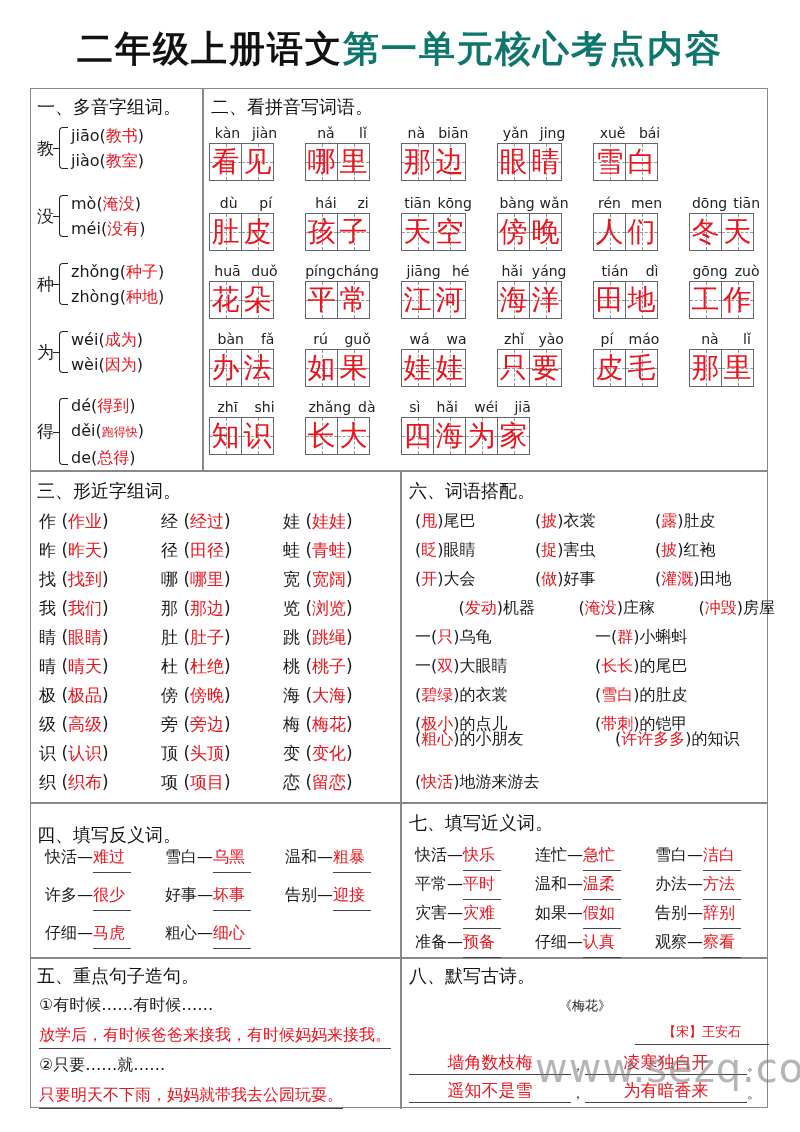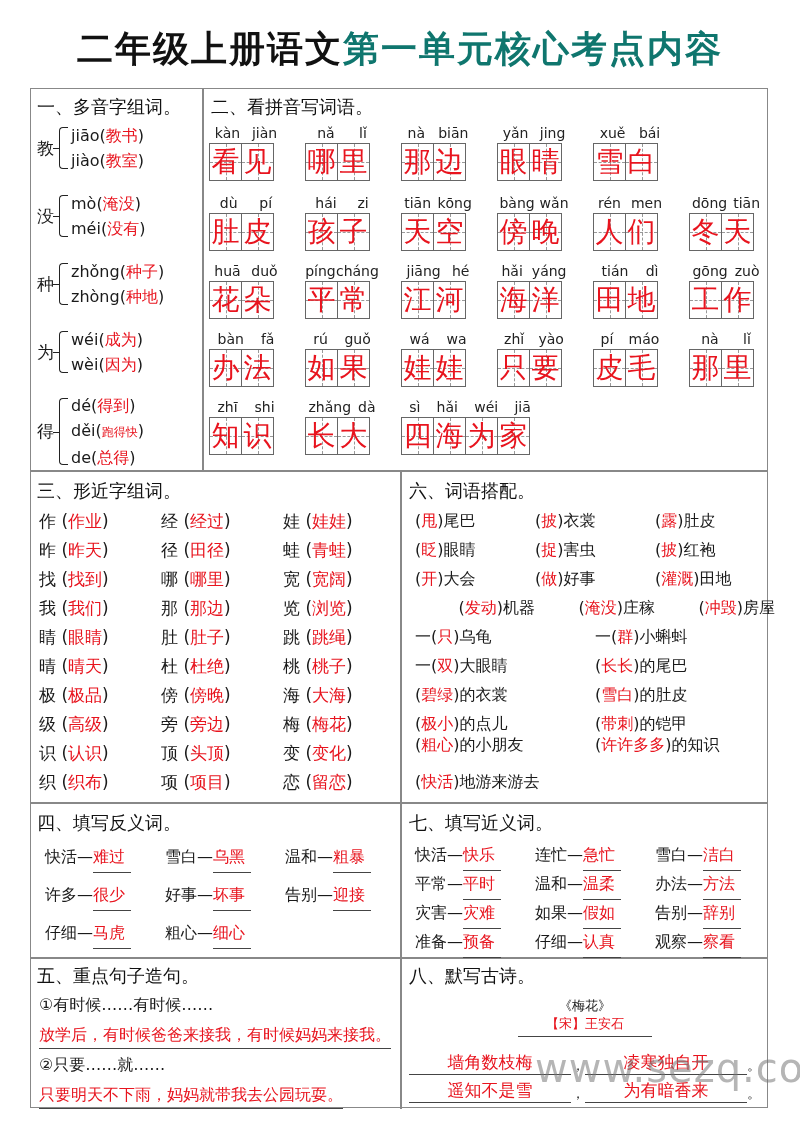--- a/index.html
+++ b/index.html
@@ -595,31 +595,31 @@
         <span class="col-item2"><span>(</span><span class="red">长长</span><span>)的尾巴</span></span>
       </div>
       <div class="col-row" style="top: 210px;">
         <span class="col-item2"><span>(</span><span class="red">碧绿</span><span>)的衣裳</span></span>
         <span class="col-item2"><span>(</span><span class="red">雪白</span><span>)的肚皮</span></span>
       </div>
       <div class="col-row" style="top: 239px;">
         <span class="col-item2"><span>(</span><span class="red">极小</span><span>)的点儿</span></span>
         <span class="col-item2"><span>(</span><span class="red">带刺</span><span>)的铠甲</span></span>
       </div>
-      <div class="col-row" style="top: 260px;">
+      <div class="col-row" style="top: 254px; gap: 20px;">
         <span class="col-item2"><span>(</span><span class="red">粗心</span><span>)的小朋友</span></span>
         <span class="col-item2"><span>(</span><span class="red">许许多多</span><span>)的知识</span></span>
       </div>
       <div class="col-row" style="top: 297px;">
         <span class="col-item2"><span>(</span><span class="red">快活</span><span>)地游来游去</span></span>
       </div>
     </div>
 
   <div class="sec" id="s4" style="left:0; top:714px; width:369px; height:154px;">
-    <div class="sec-title" style="position:absolute; left:6px; top:8px;text-align:right;">四、填写反义词。</div>
+    <div class="sec-title" style="position:absolute; left:6px; top:20px;text-align:right;">四、填写反义词。</div>
   <div class="ant-row" style="top: 40px;">
         <span class="ant-item"><span>快活—</span><span class="red fill">难过</span></span>
         <span class="ant-item"><span>雪白—</span><span class="red fill">乌黑</span></span>
         <span class="ant-item"><span>温和—</span><span class="red fill">粗暴</span></span>
       </div>
       <div class="ant-row" style="top: 78px;">
         <span class="ant-item"><span>许多—</span><span class="red fill">很少</span></span>
         <span class="ant-item"><span>好事—</span><span class="red fill">坏事</span></span>
         <span class="ant-item"><span>告别—</span><span class="red fill">迎接</span></span>
       </div>
@@ -657,21 +657,21 @@
     <div class="sec-title" style="position:absolute; left:6px; top:6px;">五、重点句子造句。</div>
     <div class="s5-line" style="top:34px;">①有时候……有时候……</div>
     <div class="s5-line red s5-ans" style="top:64px;">放学后，有时候爸爸来接我，有时候妈妈来接我。</div>
     <div class="s5-line" style="top:94px;">②只要……就……</div>
     <div class="s5-line red s5-ans" style="top:124px;">只要明天不下雨，妈妈就带我去公园玩耍。</div>
   </div>
 
   <div class="sec" id="s8" style="left:370px; top:869px; width:366px; height:150px;">
     <div class="sec-title" style="position:absolute; left:8px; top:6px;">八、默写古诗。</div>
     <div class="poem-center" style="top:36px;">《梅花》</div>
-    <div class="poem-center" style="top:54px;">
+    <div class="poem-center" style="top:62px;text-align:right;">
       <span class="red" style="display:inline-block; border-bottom:1.3px solid #444; padding:0 28px;">【宋】王安石</span>
     </div>
   <div class="poem-line" style="top: 92px;">
         <span class="poem-half red">墙角数枝梅</span>
         <span class="poem-punct">，</span>
         <span class="poem-half red">凌寒独自开</span>
         <span class="poem-punct">。</span>
       </div>
       <div class="poem-line" style="top: 120px;">
         <span class="poem-half red">遥知不是雪</span>

